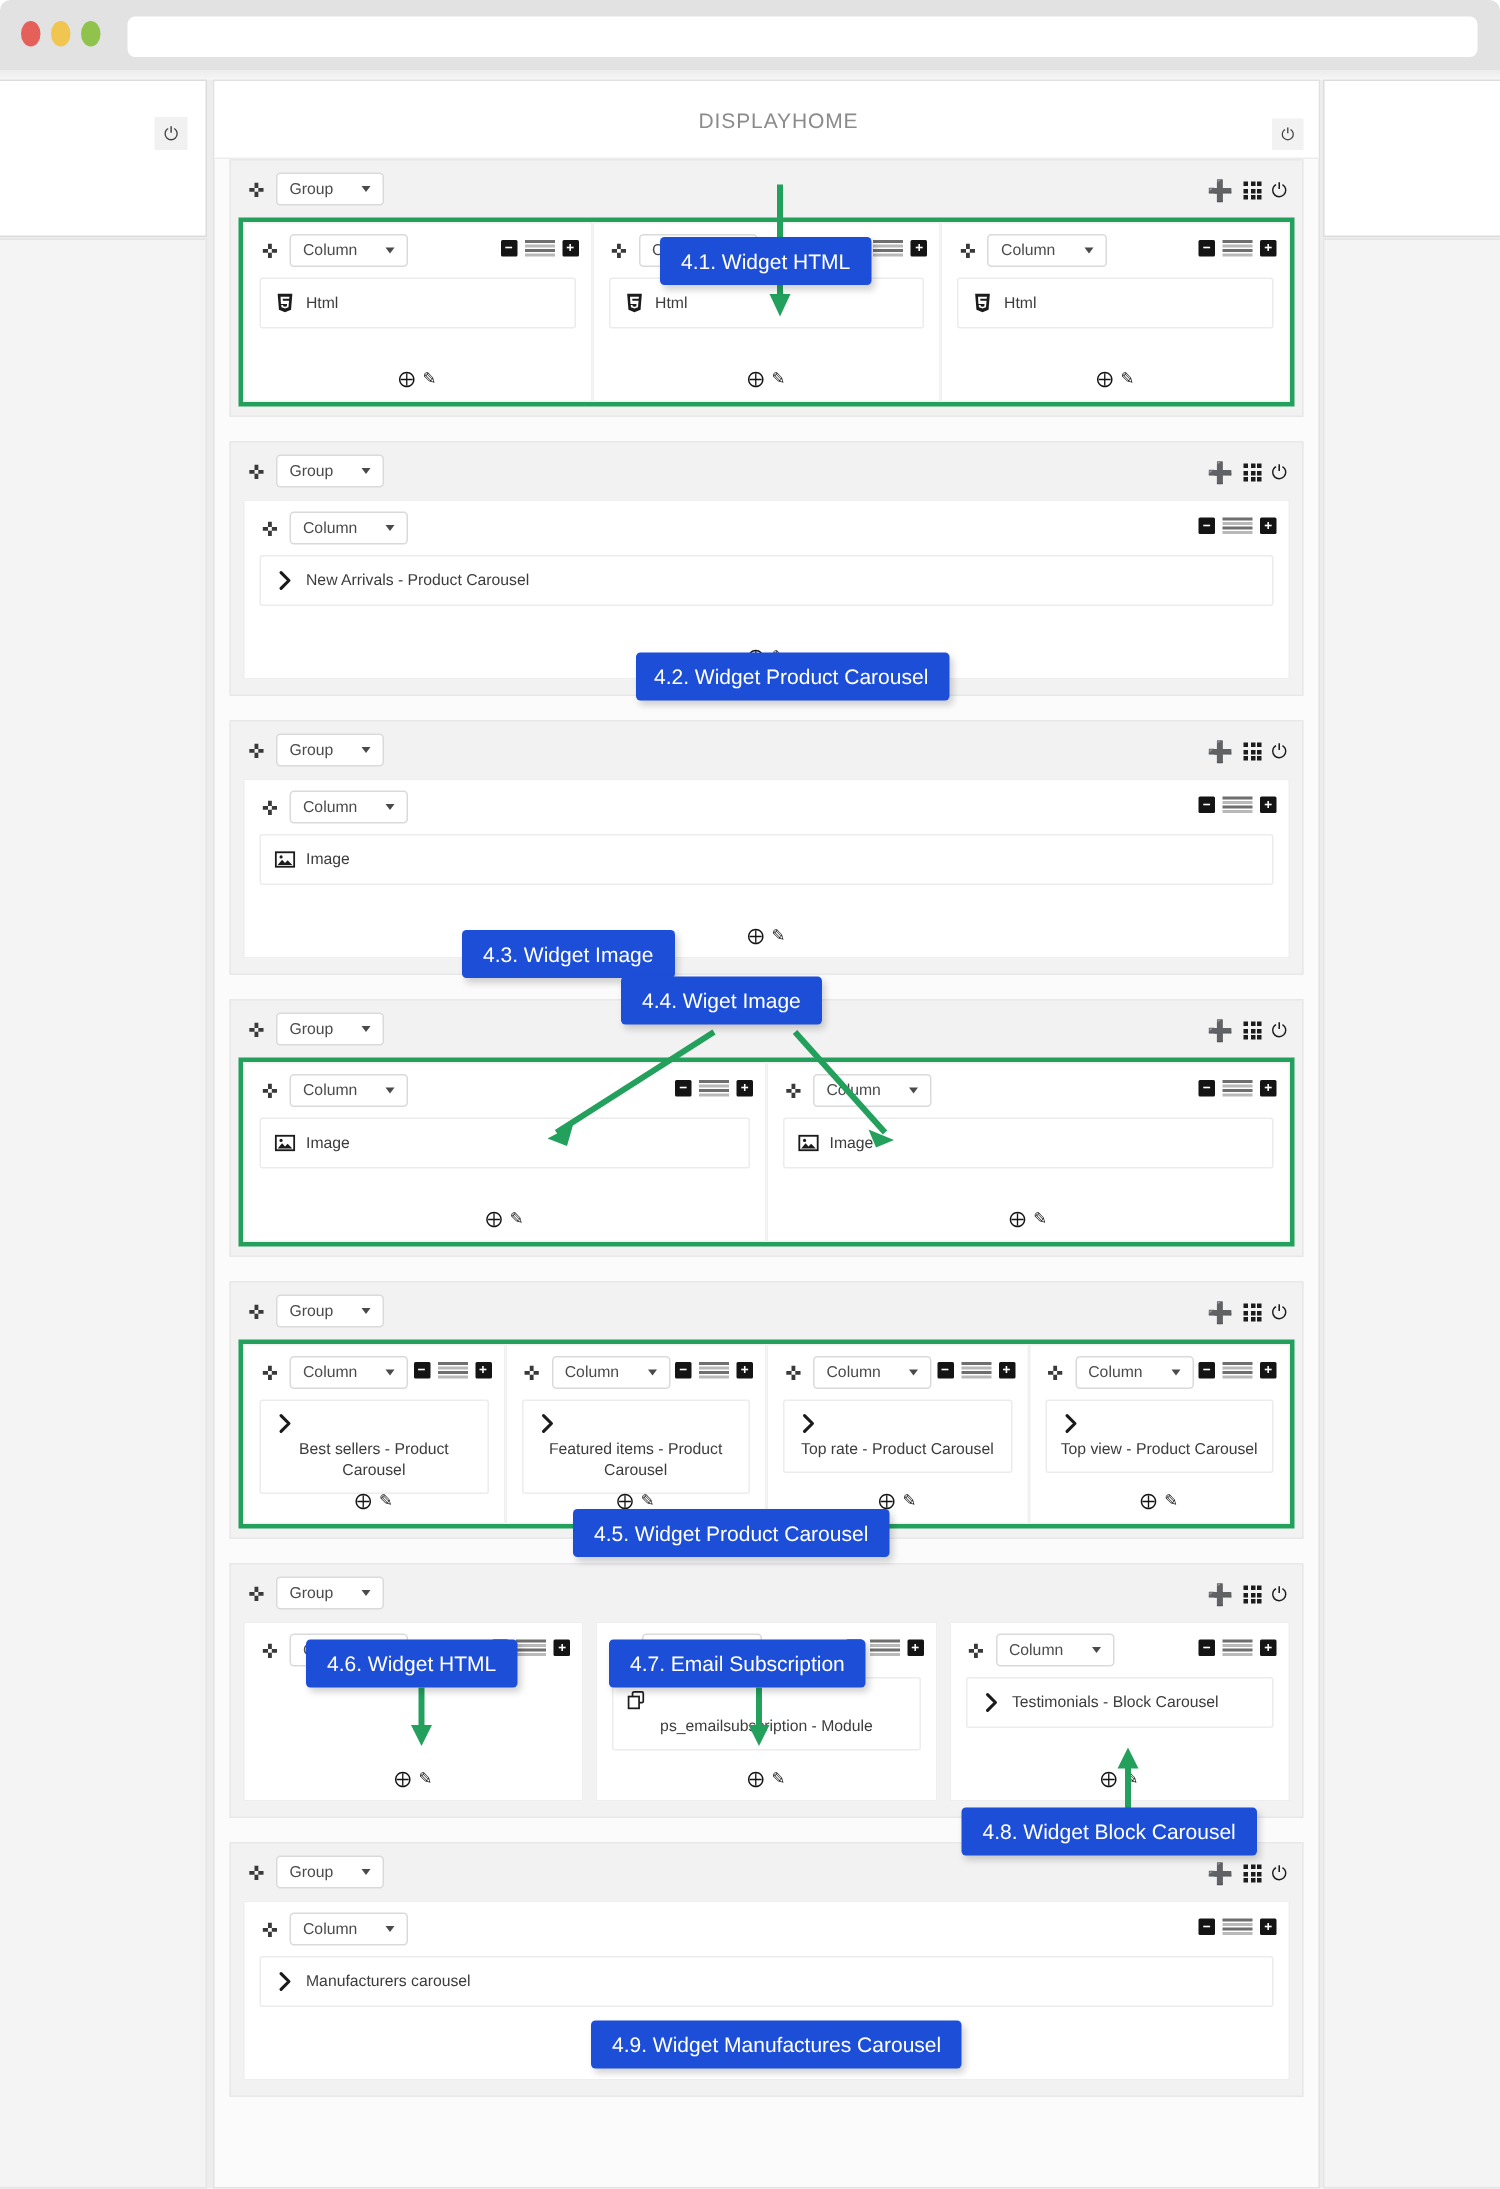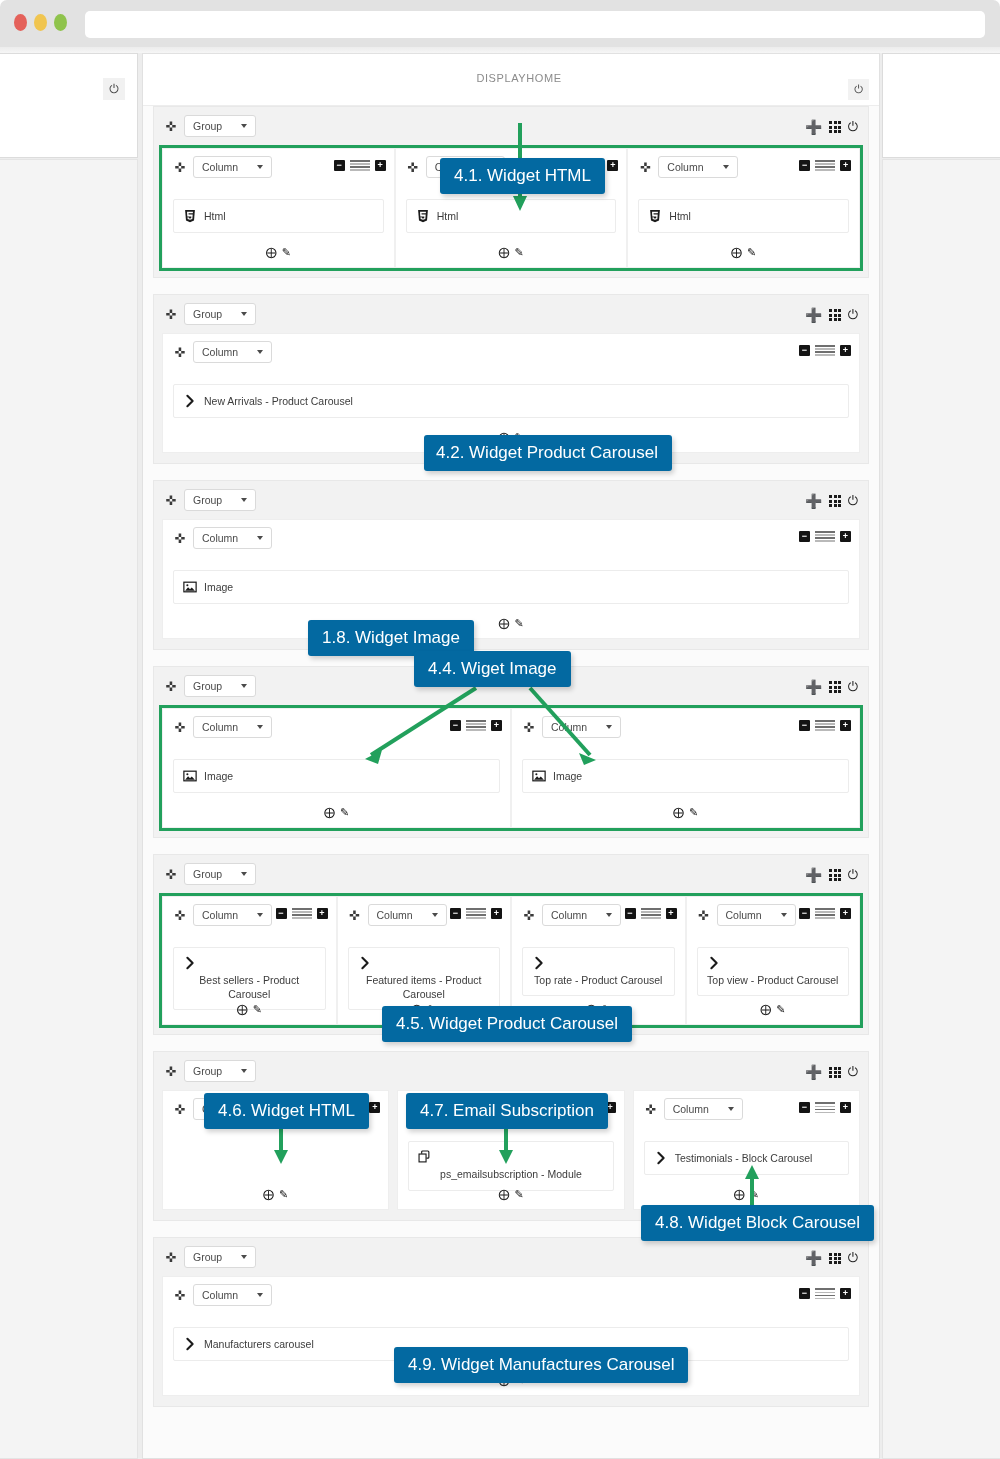--- a/index.html
+++ b/index.html
@@ -61,21 +61,21 @@
   .canvas {
     position: absolute; left: 142px; top: 0; width: 738px; height: 1406px;
     background: #fbfbfb; border: 1px solid #e1e1e1;
   }
   .canvas-head {
     height: 52px; position: relative; background: #ffffff;
     border-bottom: 1px solid #ededed;
   }
   .canvas-title {
     position: absolute; left: 16px; right: 0; top: 18px; text-align: center;
-    font-size: 11px; color: #8b8b8b; letter-spacing: .6px;
+    font-size: 14px; color: #8b8b8b; letter-spacing: .6px;
   }
   .canvas-head-btn {
     position: absolute; right: 10px; top: 25px;
     width: 21px; height: 21px; background: #f2f2f2;
     display: flex; align-items: center; justify-content: center;
     font-size: 11px; color: #3f3f3f;
   }
 
   .groups { padding: 0 10px; }
 
@@ -135,42 +135,42 @@
     font-size: 9px; line-height: 11px; text-align: center;
     font-weight: bold; border-radius: 1px;
     display:inline-block;
   }
   .bars { display:inline-flex; flex-direction: column; gap: 1.5px; width: 20px; }
   .bars i { height: 1.6px; background: #b9b9b9; display:block; }
   .bars i:nth-child(1), .bars i:nth-child(3) { background: #6f6f6f; }
 
   
   .widget {
-    margin: 14px 10px; border: 1px solid #ececec; border-radius: 2px;
+    margin: 0 10px; border: 1px solid #ececec; border-radius: 2px;
     background: #fff; padding: 8px 9px;
     font-size: 10.5px; color: #3c3c3c;
     display: flex; align-items: center; gap: 7px;
     min-height: 34px;
   }
   .widget.stacked { display: block; text-align: center; }
   .widget.stacked .wlabel { display: block; margin-top: 3px; line-height: 1.35; }
   .col-footer {
     position: absolute; bottom: 8px; left: 0; right: 0;
     display: flex; justify-content: center; align-items: center; gap: 5px;
     font-size: 11px; color: #141414;
   }
   .pencil { font-size: 11px; }
 
   
   .ic { width: 14px; height: 14px; flex: 0 0 14px; display:block; }
 
   
   .callout {
-    position: absolute; background: #0369a1; color: #ffffff;
-    font-size: 17px; padding: 8px 14px; border-radius: 3px;
+    position: absolute; background: #1d4ed8; color: #ffffff;
+    font-size: 14px; padding: 8px 14px; border-radius: 3px;
     white-space: nowrap; z-index: 40;
     box-shadow: 2px 3px 5px rgba(0,0,0,.18);
     font-family: "Liberation Sans", sans-serif;
   }
   .arrow-layer { position: absolute; inset: 0; z-index: 35; pointer-events: none; }
 </style>
 </head>
 <body>
 
 <div class="browser-bar">
@@ -843,21 +843,21 @@
       <line x1="506" y1="1072" x2="506" y2="1100" stroke="#22a05c" stroke-width="4"></line>
       <polygon points="499,1097 513,1097 506,1111" fill="#22a05c"></polygon>
 
       <line x1="752" y1="1155" x2="752" y2="1122" stroke="#22a05c" stroke-width="4"></line>
       <polygon points="745,1126 759,1126 752,1112" fill="#22a05c"></polygon>
     </svg>
   </div>
 
   <div class="callout" style="left:440px; top:105px;">4.1. Widget HTML</div>
   <div class="callout" style="left:424px; top:382px;padding-left:12px;">4.2. Widget Product Carousel</div>
-  <div class="callout" style="left:308px; top:567px;">1.8. Widget Image</div>
+  <div class="callout" style="left:308px; top:567px;">4.3. Widget Image</div>
   <div class="callout" style="left:414px; top:598px;">4.4. Wiget Image</div>
   <div class="callout" style="left:382px; top:953px;">4.5. Widget Product Carousel</div>
   <div class="callout" style="left:204px; top:1040px;">4.6. Widget HTML</div>
   <div class="callout" style="left:406px; top:1040px;">4.7. Email Subscription</div>
   <div class="callout" style="left:641px; top:1152px;">4.8. Widget Block Carousel</div>
   <div class="callout" style="left:394px; top:1294px;">4.9. Widget Manufactures Carousel</div>
 
 </div>
 
 </body></html>

